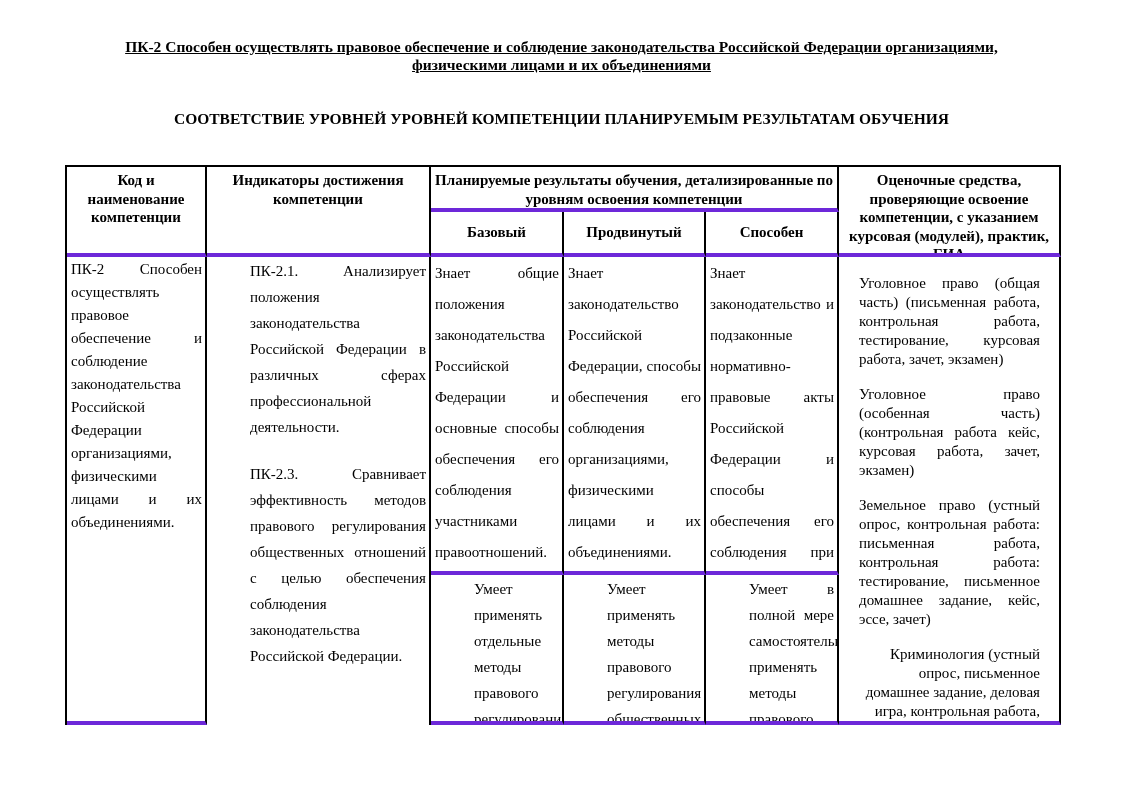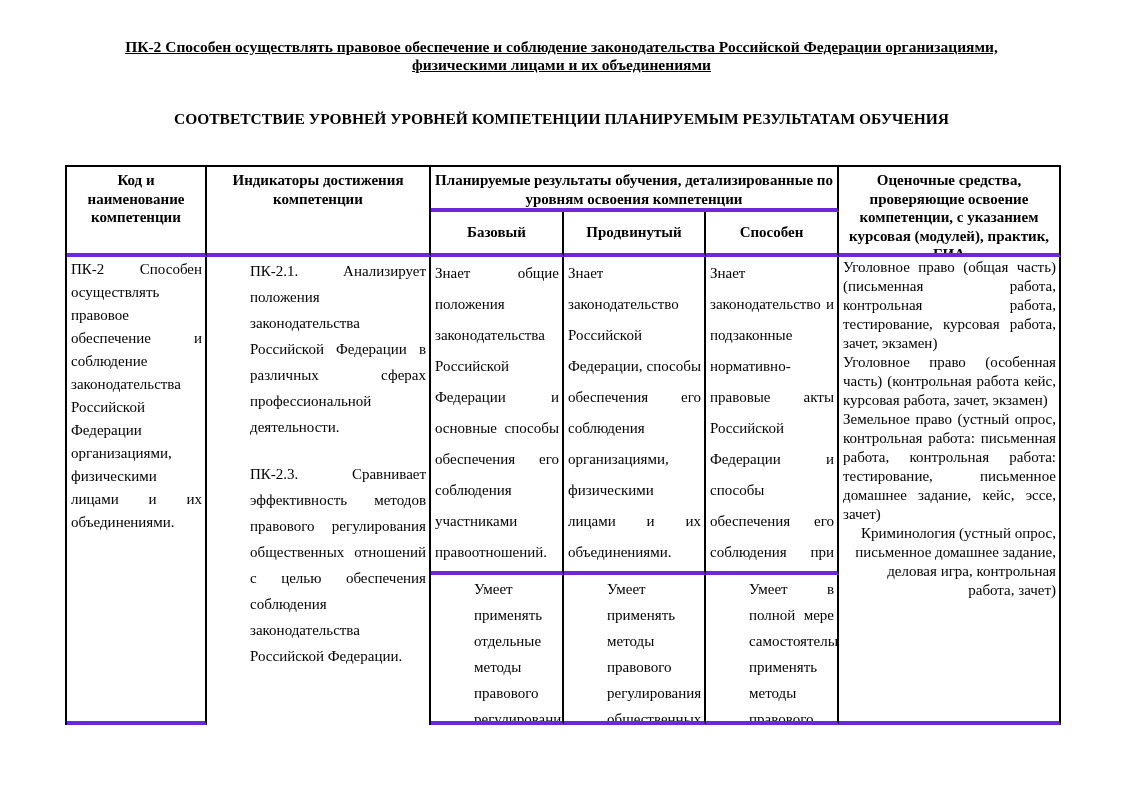--- a/index.html
+++ b/index.html
@@ -99,21 +99,21 @@
     padding: 1px 3px 0 4px;
   }
   .lh23 { line-height: 23px; }
   .lh225 { line-height: 31px; }
   .lh21 { line-height: 26px; padding-left: 43px; }
   .lh19 { line-height: 19px; }
 
   .body-cell p { margin: 0; }
   .ind-cell p { margin: 0 0 21px 0; }
   .ind-cell p:last-child { margin-bottom: 16px; }
-  .assess-cell p { margin: 0; }
+  .assess-cell p { margin: 16px; }
   .left-align { text-align: right; }
 </style>
 </head>
 <body>
 
 <div class="doc-title">
   <span class="underlined">ПК-2 Способен осуществлять правовое обеспечение и соблюдение законодательства Российской Федерации организациями, физическими лицами и их объединениями</span>
 </div>
 
 <div class="doc-subtitle">СООТВЕТСТВИЕ УРОВНЕЙ УРОВНЕЙ КОМПЕТЕНЦИИ ПЛАНИРУЕМЫМ РЕЗУЛЬТАТАМ ОБУЧЕНИЯ</div>

